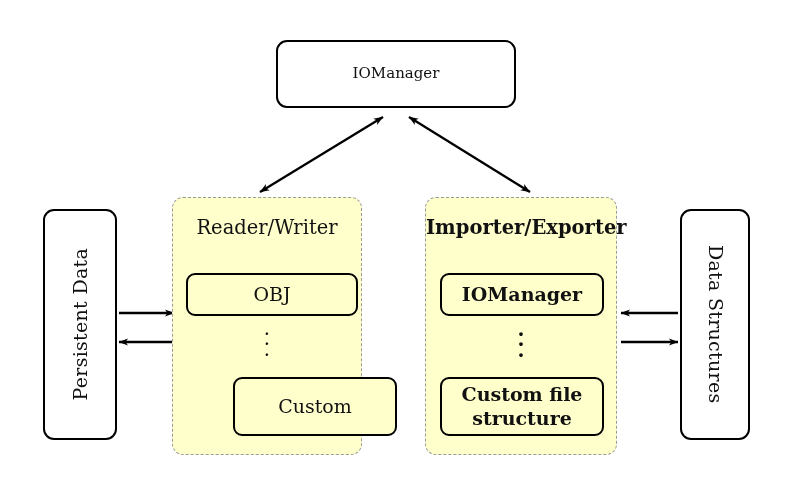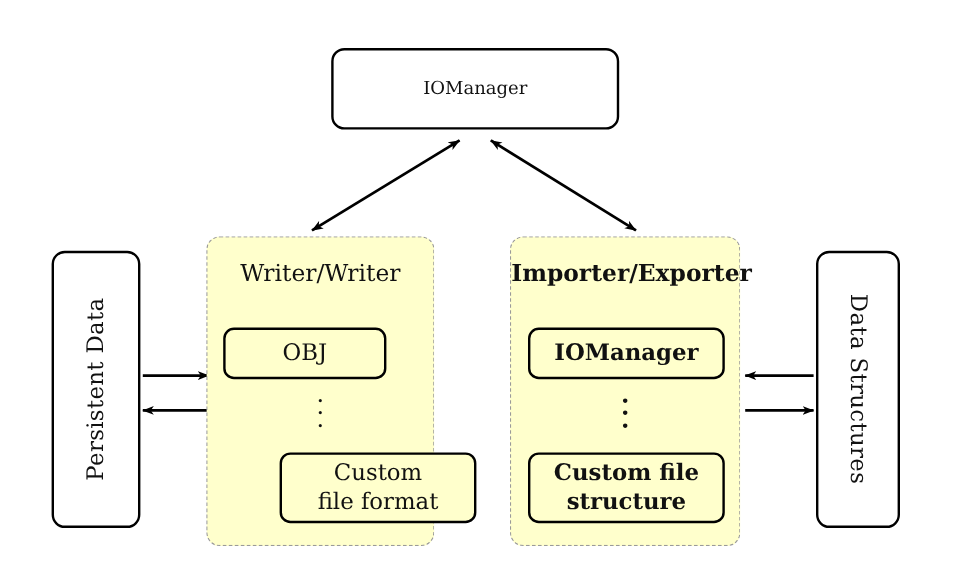--- a/index.html
+++ b/index.html
@@ -79,21 +79,21 @@
     border-radius:9px;
     background:#ffffcc;
     display:flex;
     align-items:center;
     justify-content:center;
     text-align:center;
     font-size:19px;
     color:#111111;
     line-height:1.22;
   }
-  #rw-item-0{left:13px;top:75px;width:136px;height:43px;}
+  #rw-item-0{left:13px;top:75px;width:172px;height:43px;}
   #rw-item-1{left:13px;top:179px;width:164px;height:59px;margin-left:47px;}
   #ie-item-0{left:14px;top:75px;width:164px;height:43px;}
   #ie-item-1{left:14px;top:179px;width:164px;height:59px;}
 
   
   .vdots{
     position:absolute;
     width:100%;
     top:131px;
     text-align:center;
@@ -141,36 +141,35 @@
 
   <div class="node side-box" id="persistent-data">
     <span class="vtext rot-up">Persistent Data</span>
   </div>
 
   <div class="node side-box" id="data-structures">
     <span class="vtext rot-down">Data Structures</span>
   </div>
 
   <div class="panel" id="panel-readerwriter">
-    <div class="panel-title">Writer/Writer</div>
+    <div class="panel-title">Reader/Writer</div>
 
     <div class="inner-box" id="rw-item-0">
       <span class="lbl">OBJ</span>
     </div>
 
     <div class="vdots">
       <span>·</span>
         <span>·</span>
         <span>·</span>
     </div>
 
     <div class="inner-box" id="rw-item-1">
       <span>
         <span class="lbl">Custom</span>
-        <span class="lbl">file format</span>
       </span>
     </div>
   </div>
 
   <div class="panel" id="panel-importerexporter">
     <div class="panel-title">Importer/Exporter</div>
 
     <div class="inner-box" id="ie-item-0">
       <span class="lbl">IOManager</span>
     </div>

